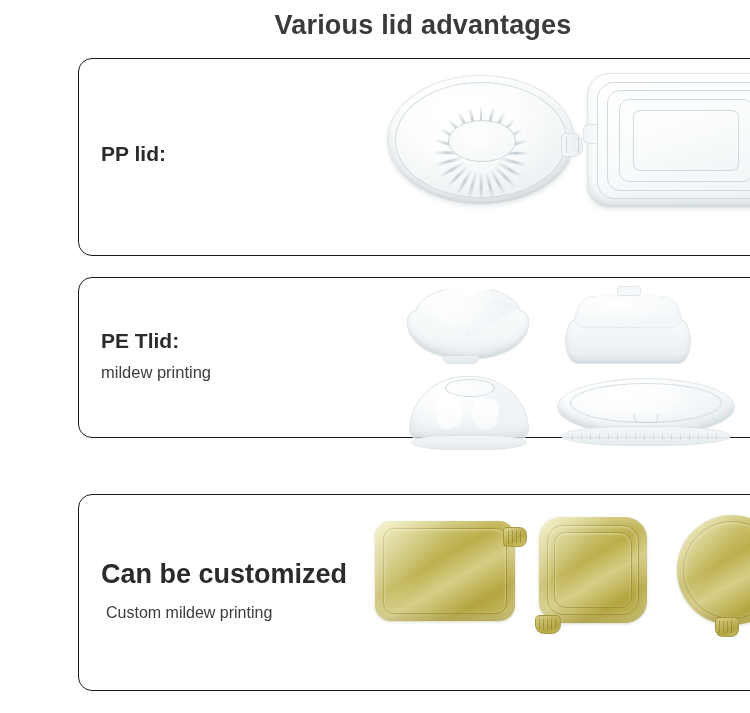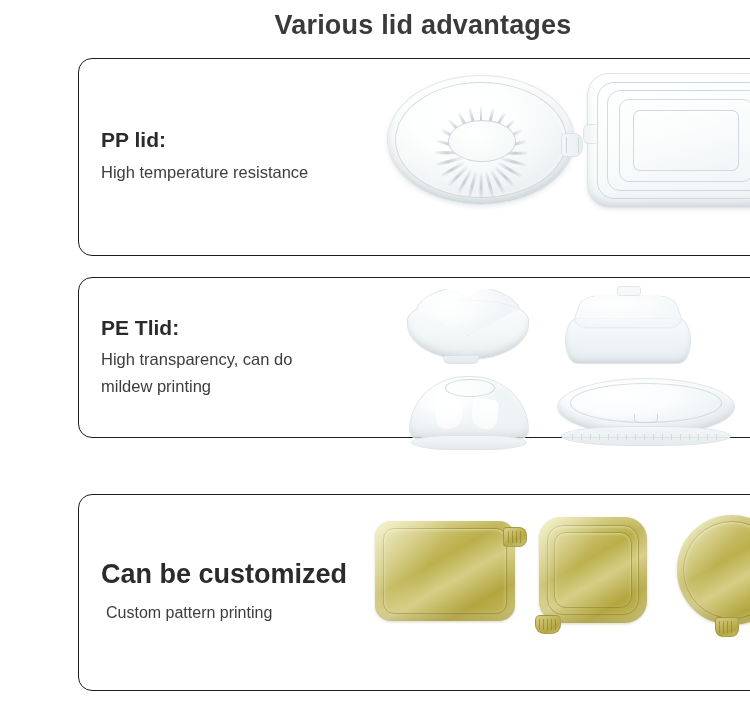--- a/index.html
+++ b/index.html
@@ -359,21 +359,20 @@
 </head>
 <body>
 
 <div class="page">
 
   <div class="page-title">Various lid advantages</div>
 
   <div class="card" id="card-pp">
     <div class="card-text">
       <div class="card-heading">PP lid:</div>
-      <div class="card-sub">High temperature resistance</div>
     </div>
 
     <div class="gallery">
 
       <div class="prod" id="pp-round-lid">
         <div class="rim"></div>
         <div class="ribs">
             <div class="rib" style="transform: rotate(0deg) translateY(-33px) scaleY(1.05);"></div>
             <div class="rib" style="transform: rotate(15deg) translateY(-33px) scaleY(1.05);"></div>
             <div class="rib" style="transform: rotate(30deg) translateY(-33px) scaleY(1.05);"></div>
@@ -410,21 +409,20 @@
         <div class="ridge r4"></div>
         <div class="notch"></div>
       </div>
 
     </div>
   </div>
 
   <div class="card" id="card-pe">
     <div class="card-text">
       <div class="card-heading">PE Tlid:</div>
-      <div class="card-sub">High transparency, can do</div>
       <div class="card-sub">mildew printing</div>
     </div>
 
     <div class="gallery">
 
       <div class="prod" id="pe-heart-lid">
         <div class="body"></div>
         <div class="dome"></div>
         <div class="foot"></div>
       </div>
@@ -452,21 +450,21 @@
       </div>
 
     </div>
   </div>
 
   <div class="card" id="card-film">
     <div class="card-text">
       <div class="card-heading">
         <div>Can be customized</div>
       </div>
-      <div class="card-sub">Custom pattern printing</div>
+      <div class="card-sub">Custom mildew printing</div>
     </div>
 
     <div class="gallery">
 
       <div class="prod gold" id="film-rect">
         <div class="gold-inner"></div>
         <div class="gold-sheen"></div>
         <div class="ftab"></div>
       </div>
 

